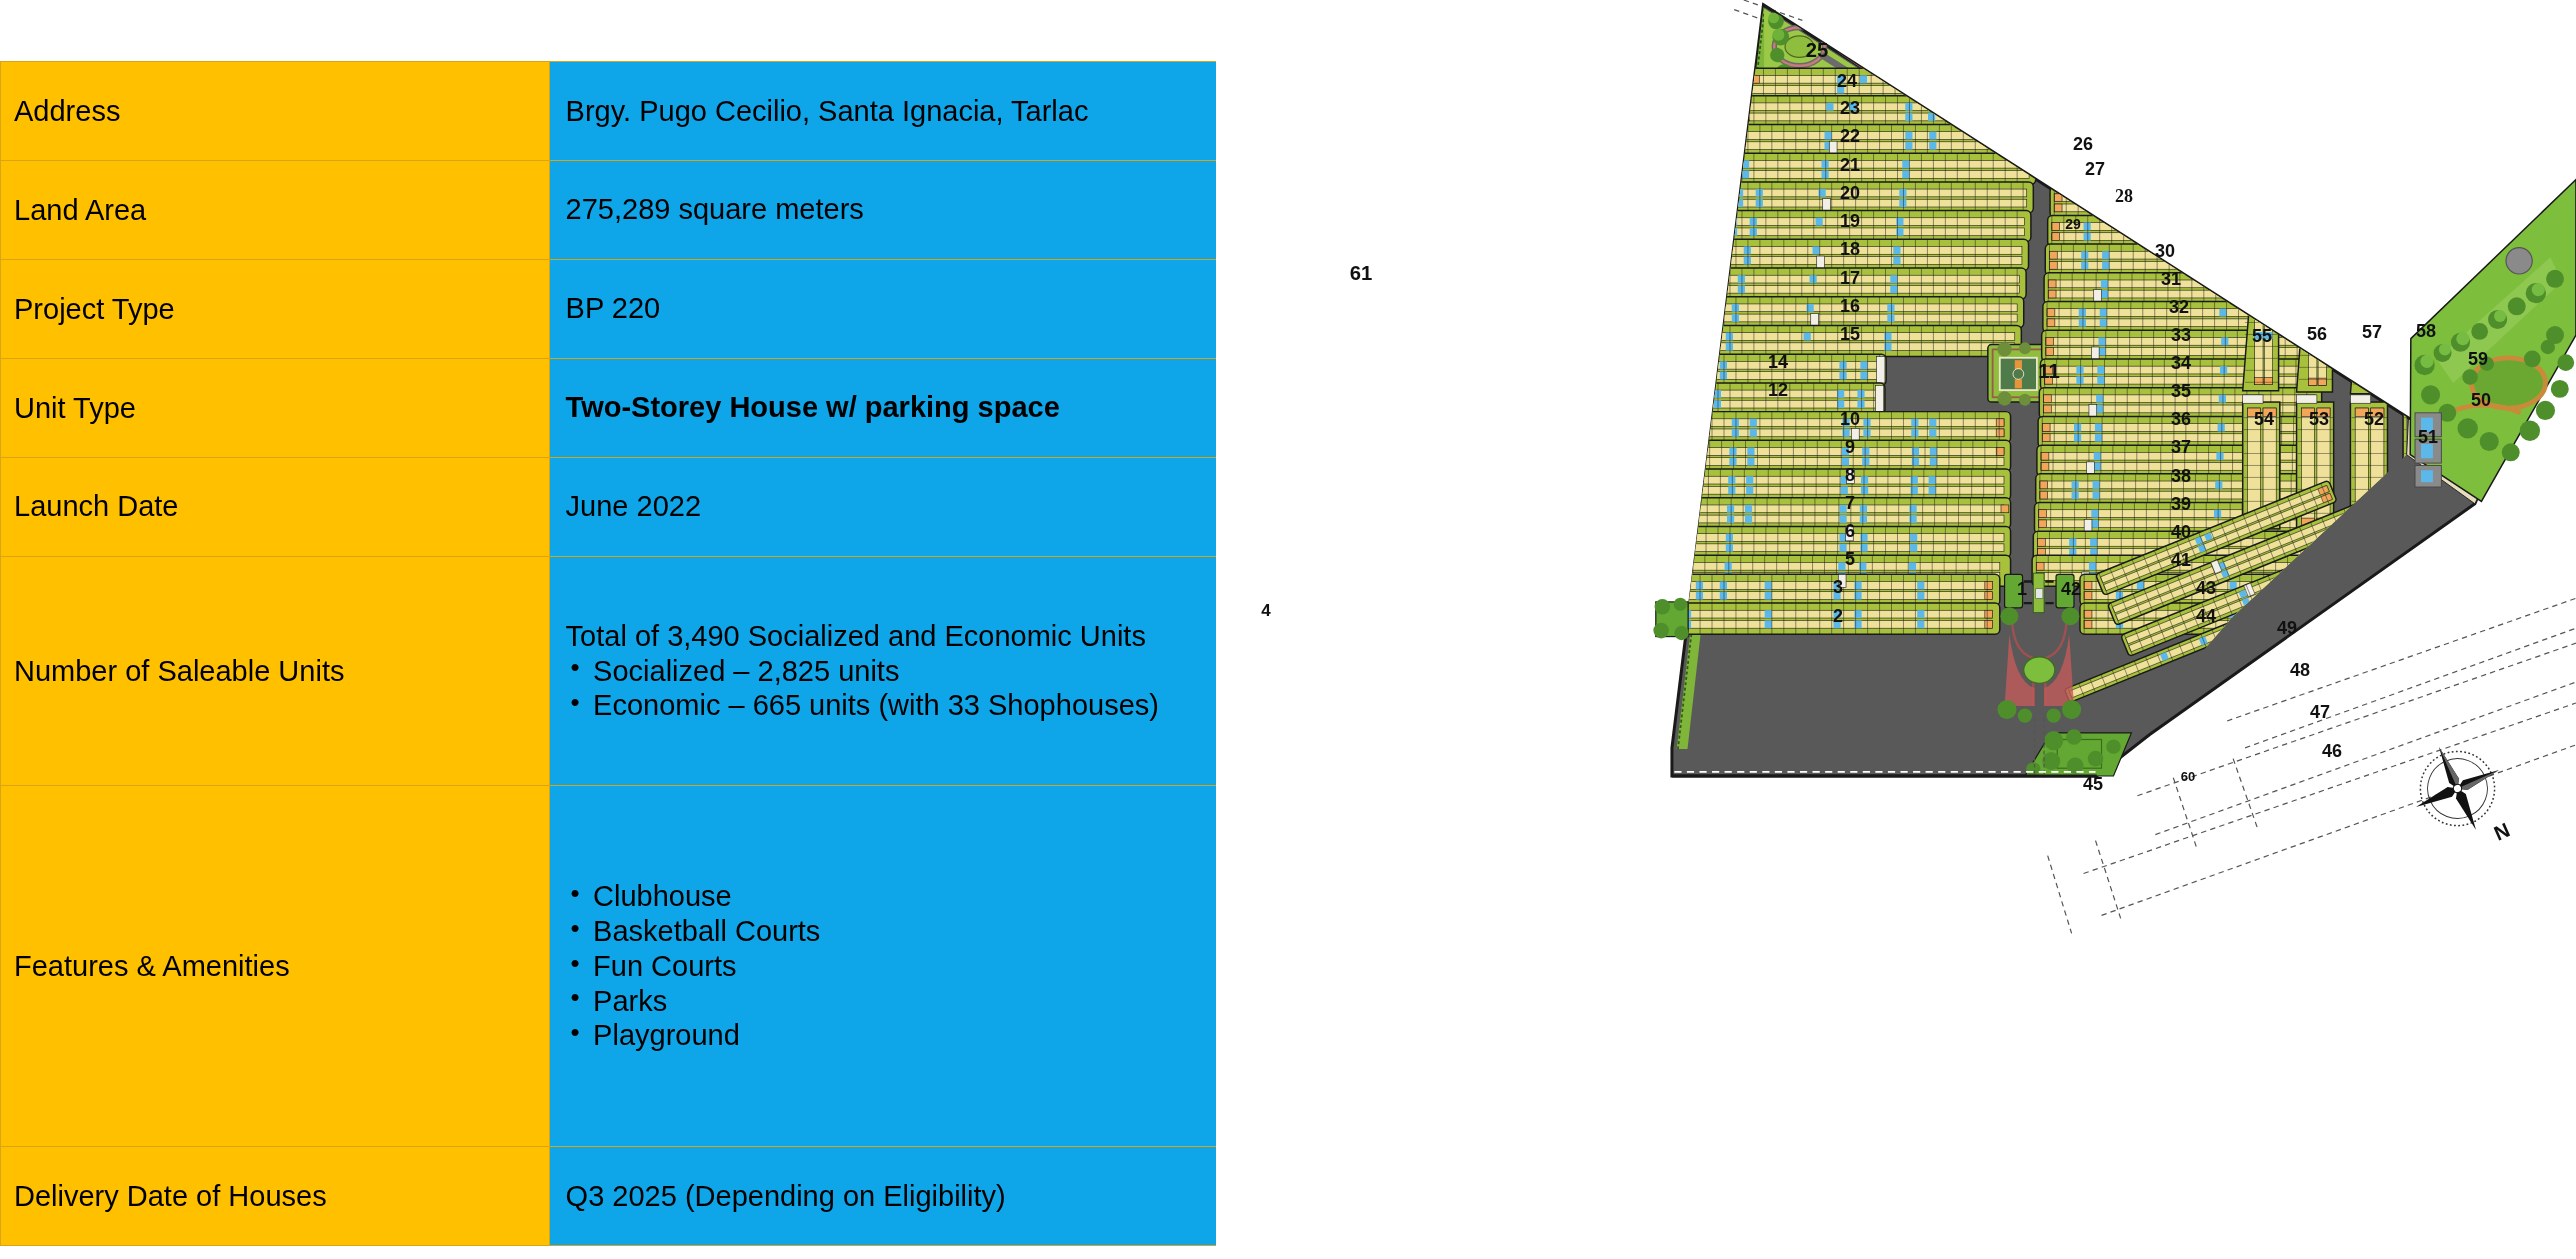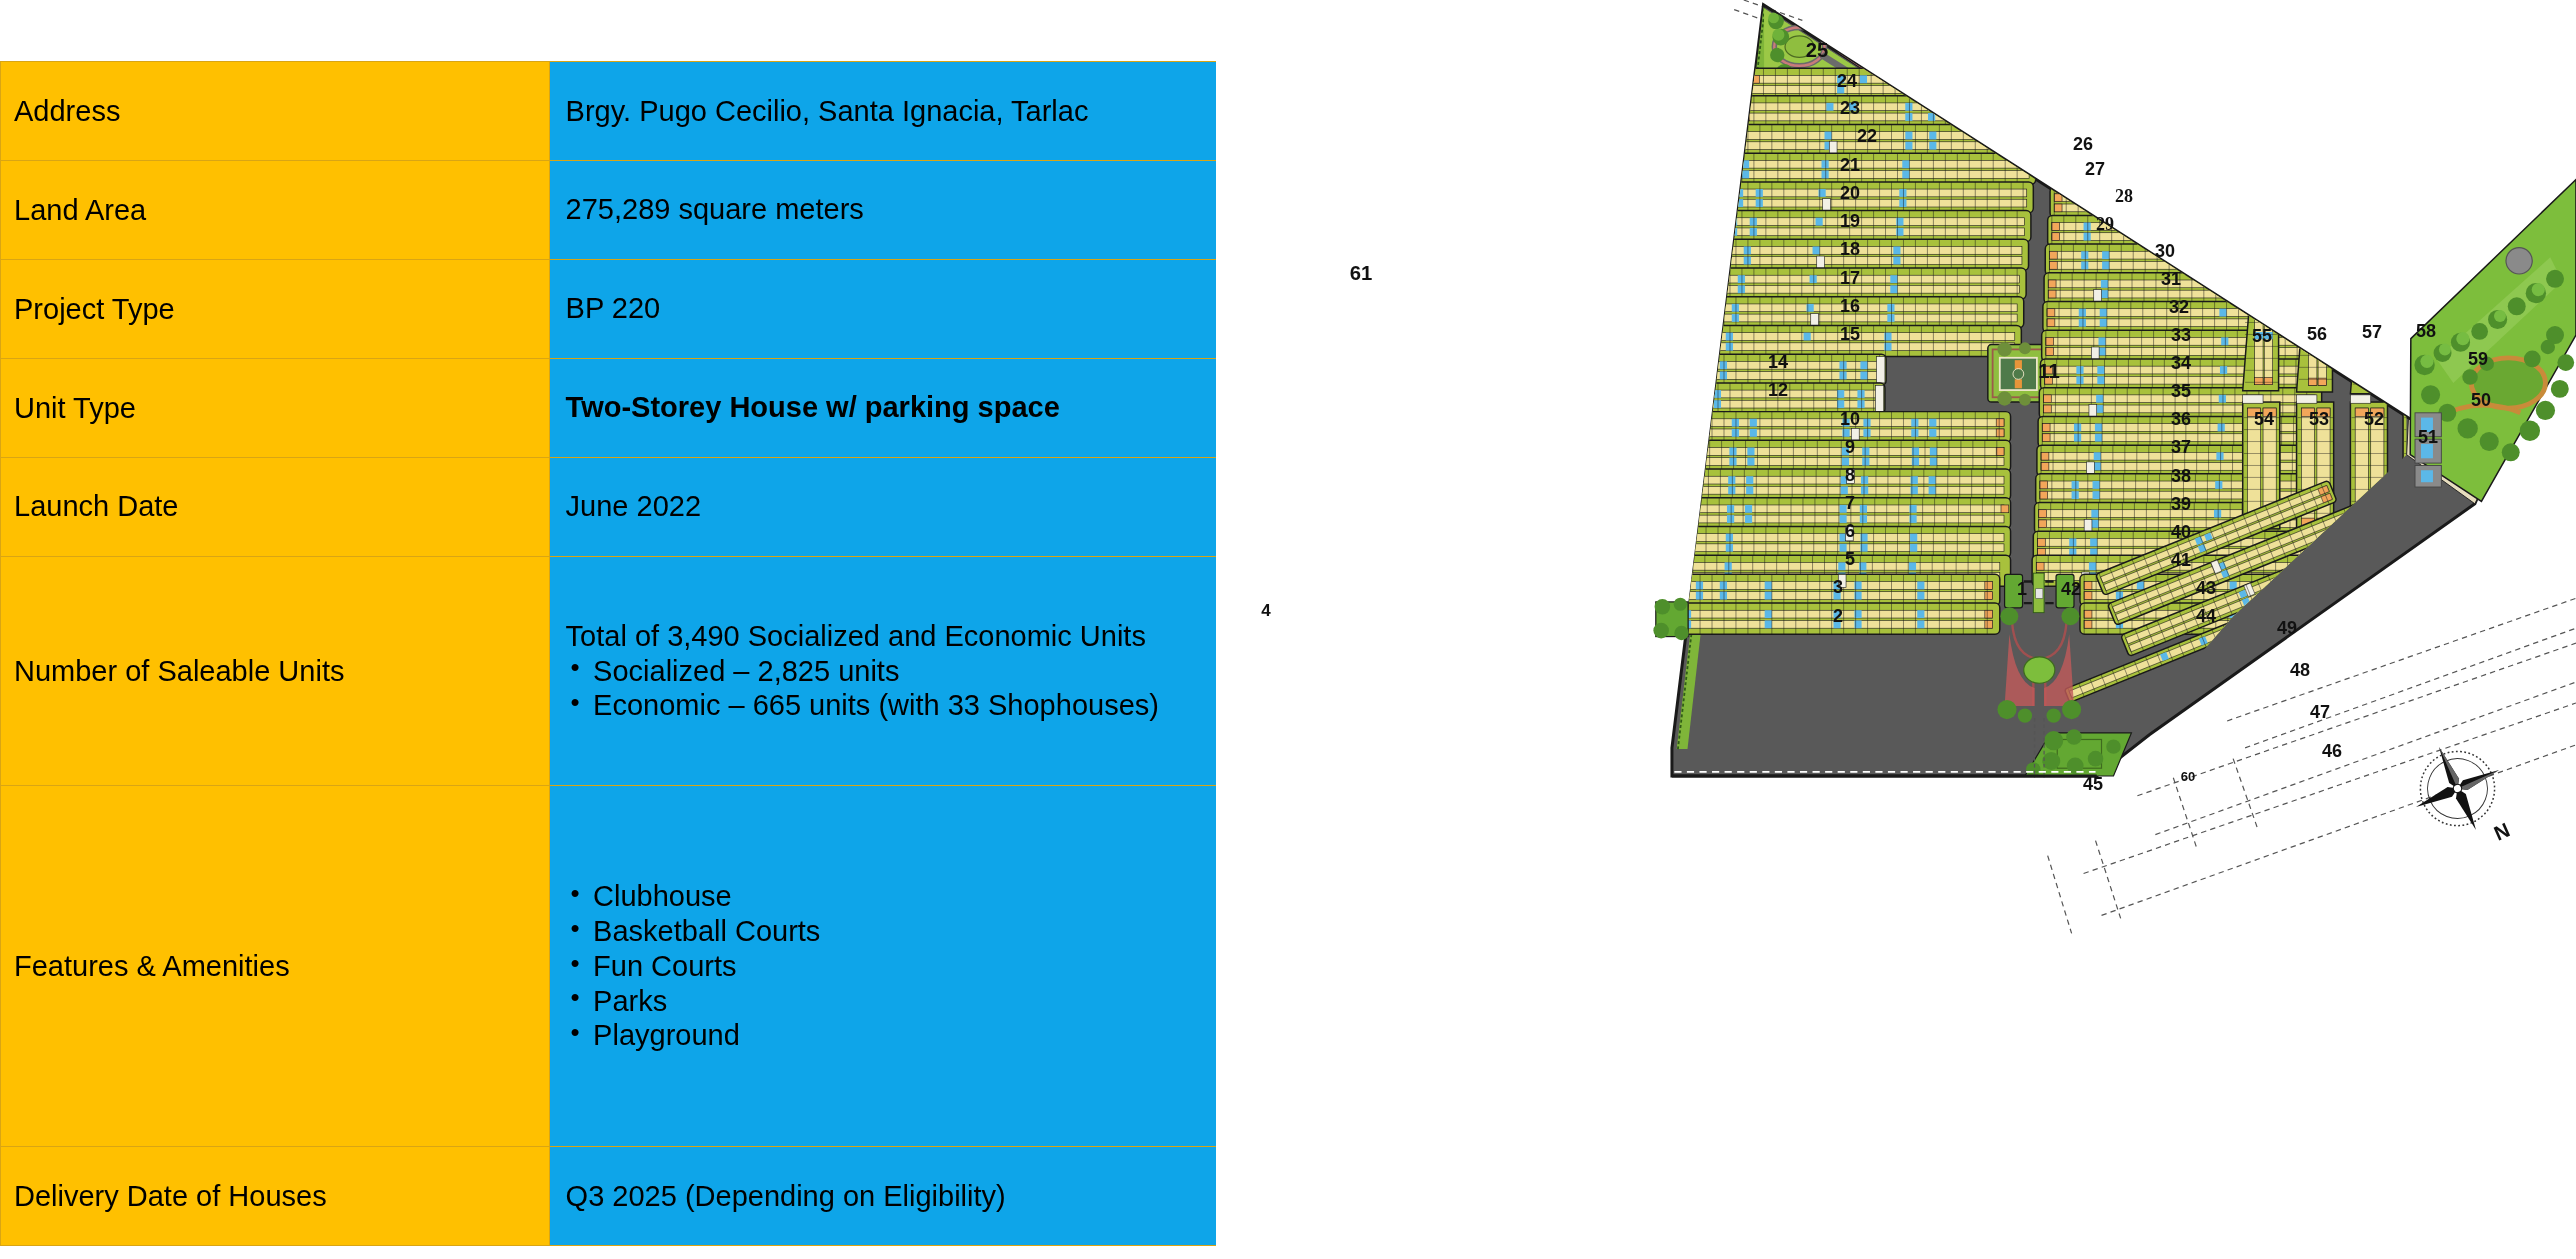--- a/index.html
+++ b/index.html
@@ -1161,21 +1161,21 @@
         <circle cx="0" cy="0" r="7" fill="#fff" stroke="#111" stroke-width="2"></circle>
       </g>
     </svg>
 
     <div class="blknum" style="left:1286px; top:832px; font-size:20.3px; font-weight:bold; transform:translate(-50%,-50%) rotate(-24deg);">N</div>
 
     <div id="blocknums">
         <div class="blknum" style="left: 601px; top: 50px; font-size: 20.3px;">25</div>
         <div class="blknum" style="left: 631px; top: 81px; font-size: 18px;">24</div>
         <div class="blknum" style="left: 634px; top: 108px; font-size: 18px;">23</div>
-        <div class="blknum" style="left: 634px; top: 136px; font-size: 18px; margin-left: 17px;">22</div>
+        <div class="blknum" style="left: 634px; top: 136px; font-size: 18px;">22</div>
         <div class="blknum" style="left: 634px; top: 165px; font-size: 18px;">21</div>
         <div class="blknum" style="left: 634px; top: 193px; font-size: 18px;">20</div>
         <div class="blknum" style="left: 634px; top: 221px; font-size: 18px;">19</div>
         <div class="blknum" style="left: 634px; top: 249px; font-size: 18px;">18</div>
         <div class="blknum" style="left: 634px; top: 278px; font-size: 18px;">17</div>
         <div class="blknum" style="left: 634px; top: 306px; font-size: 18px;">16</div>
         <div class="blknum" style="left: 634px; top: 334px; font-size: 18px;">15</div>
         <div class="blknum" style="left: 562px; top: 362px; font-size: 18px;">14</div>
         <div class="blknum" style="left: 562px; top: 390px; font-size: 18px;">12</div>
         <div class="blknum" style="left: 634px; top: 419px; font-size: 18px;">10</div>
@@ -1186,21 +1186,21 @@
         <div class="blknum" style="left: 634px; top: 559px; font-size: 18px;">5</div>
         <div class="blknum" style="left: 622px; top: 587px; font-size: 18px;">3</div>
         <div class="blknum" style="left: 622px; top: 616px; font-size: 18px;">2</div>
         <div class="blknum" style="left: 806px; top: 589px; font-size: 18px;">1</div>
         <div class="blknum" style="left: 855px; top: 589px; font-size: 18px;">42</div>
         <div class="blknum" style="left: 50px; top: 611px; font-size: 17px;">4</div>
         <div class="blknum" style="left: 833px; top: 371px; font-size: 20.3px;">11</div>
         <div class="blknum" style="left: 867px; top: 144px; font-size: 18px;">26</div>
         <div class="blknum" style="left: 879px; top: 169px; font-size: 18px;">27</div>
         <div class="blknum" style="left: 908px; top: 196px; font-size: 18px; font-family: Liberation Serif, serif;">28</div>
-        <div class="blknum" style="left: 889px; top: 224px; font-size: 18px; font-family: Liberation Serif, serif;">29</div>
+        <div class="blknum" style="left: 857px; top: 224px; font-size: 14px;">29</div>
         <div class="blknum" style="left: 949px; top: 251px; font-size: 18px;">30</div>
         <div class="blknum" style="left: 955px; top: 279px; font-size: 18px;">31</div>
         <div class="blknum" style="left: 963px; top: 307px; font-size: 18px;">32</div>
         <div class="blknum" style="left: 965px; top: 335px; font-size: 18px;">33</div>
         <div class="blknum" style="left: 965px; top: 363px; font-size: 18px;">34</div>
         <div class="blknum" style="left: 965px; top: 391px; font-size: 18px;">35</div>
         <div class="blknum" style="left: 965px; top: 419px; font-size: 18px;">36</div>
         <div class="blknum" style="left: 965px; top: 447px; font-size: 18px;">37</div>
         <div class="blknum" style="left: 965px; top: 476px; font-size: 18px;">38</div>
         <div class="blknum" style="left: 965px; top: 504px; font-size: 18px;">39</div>

